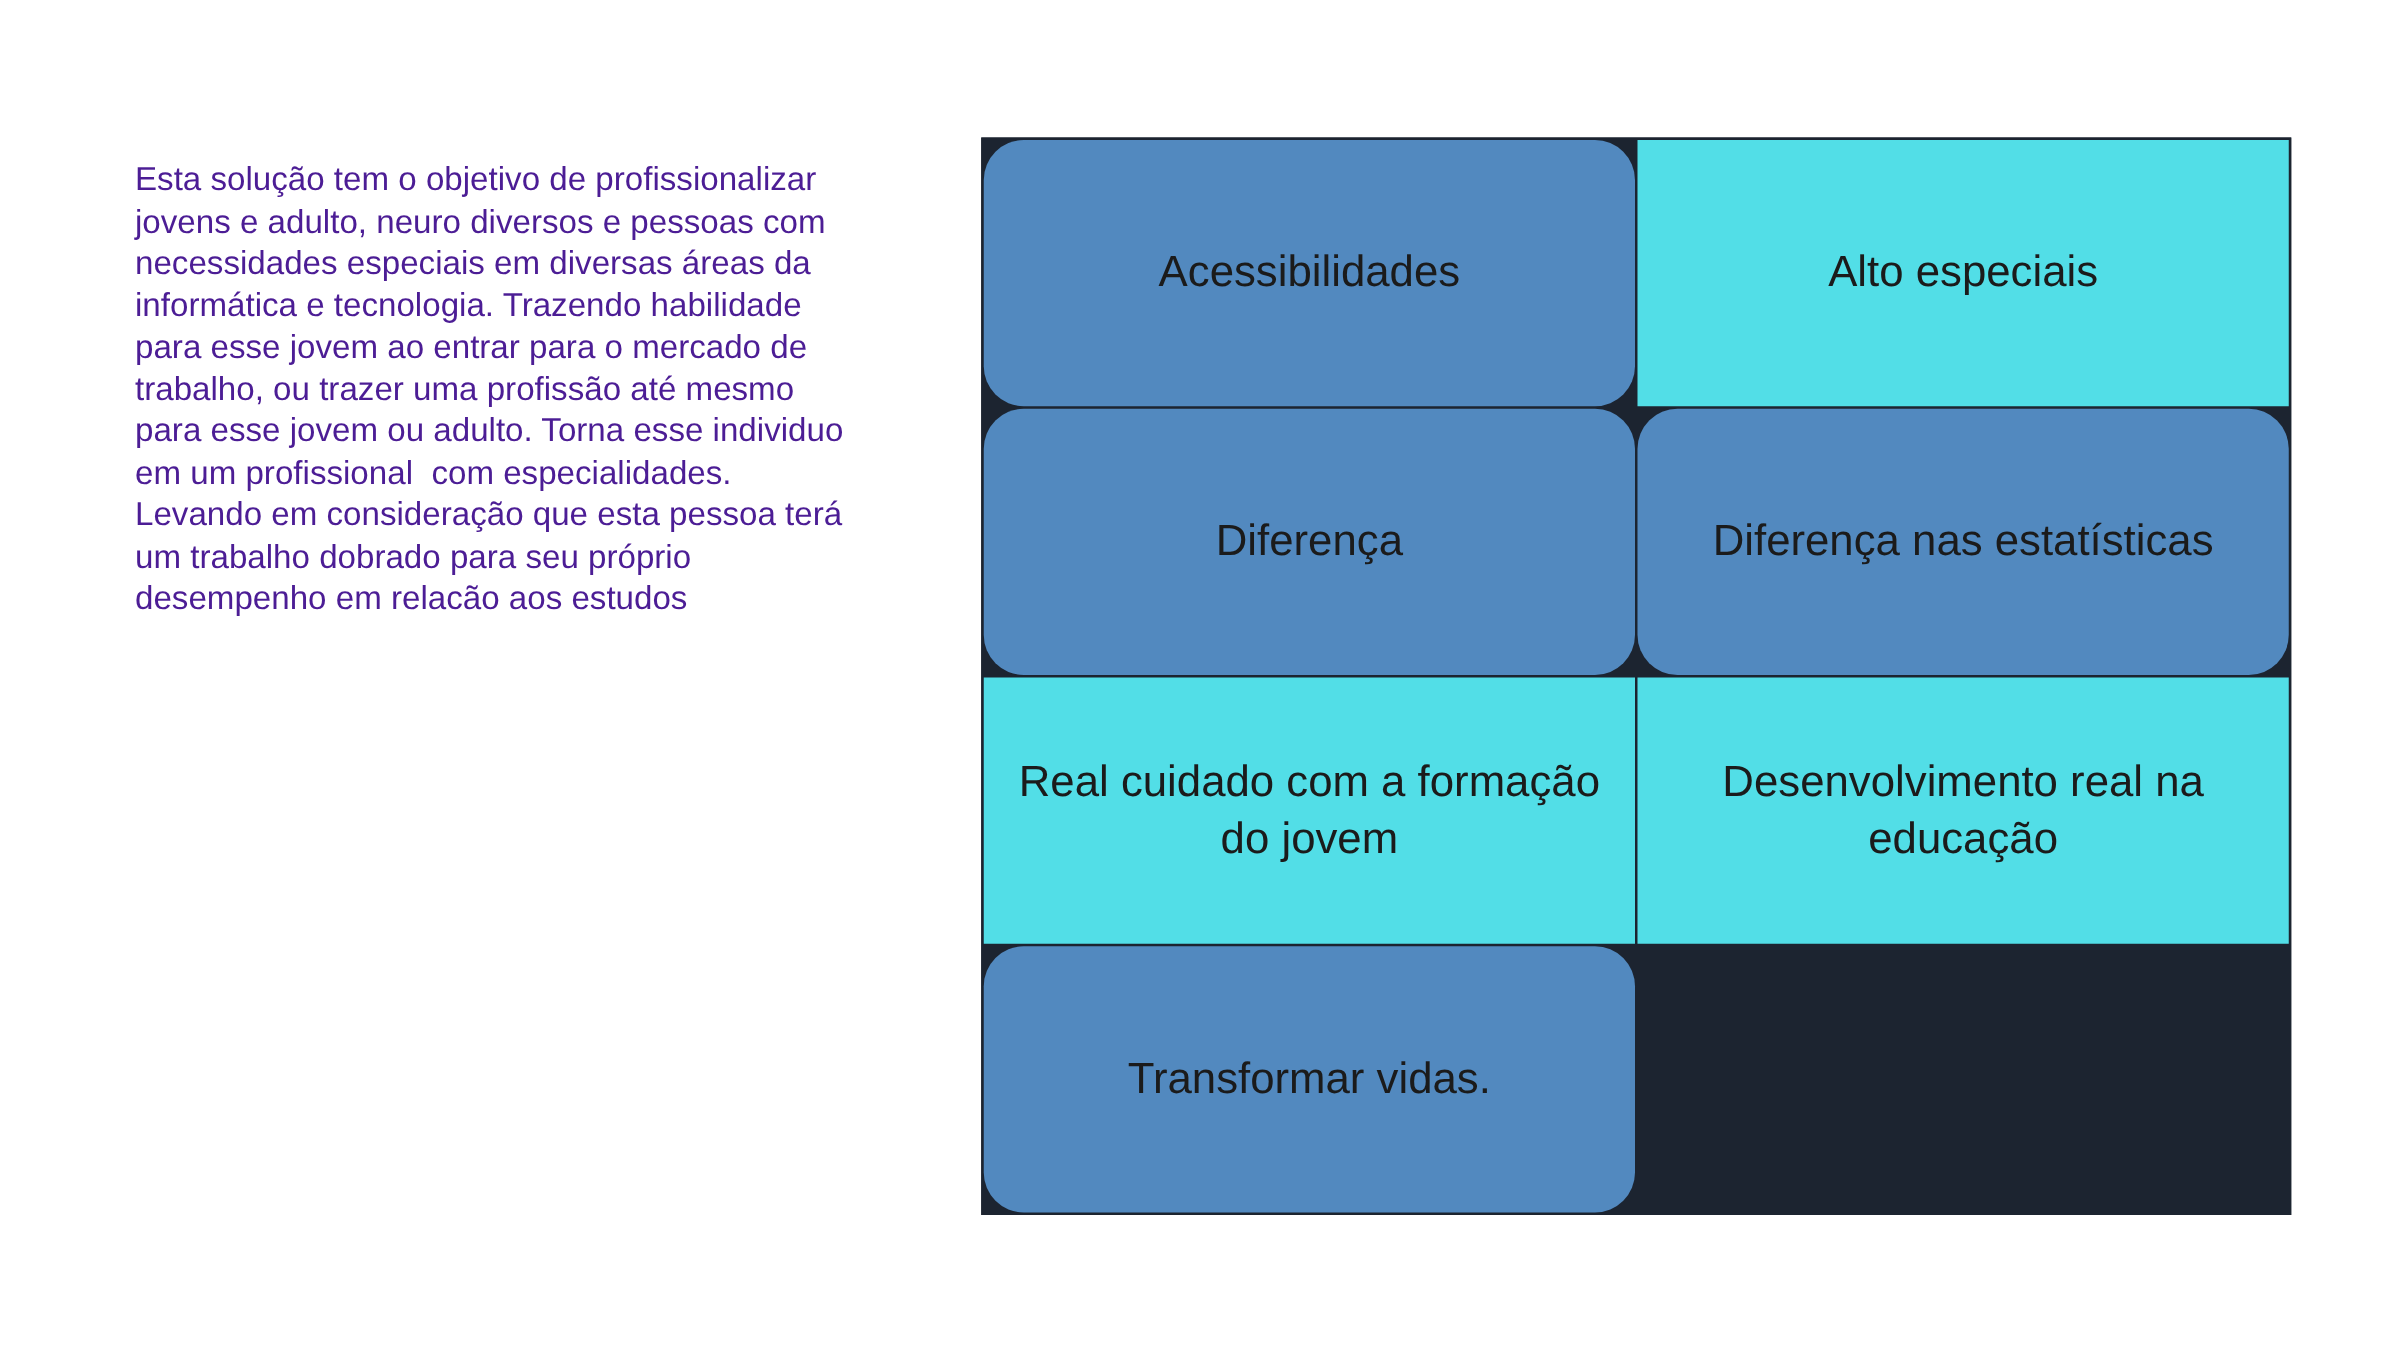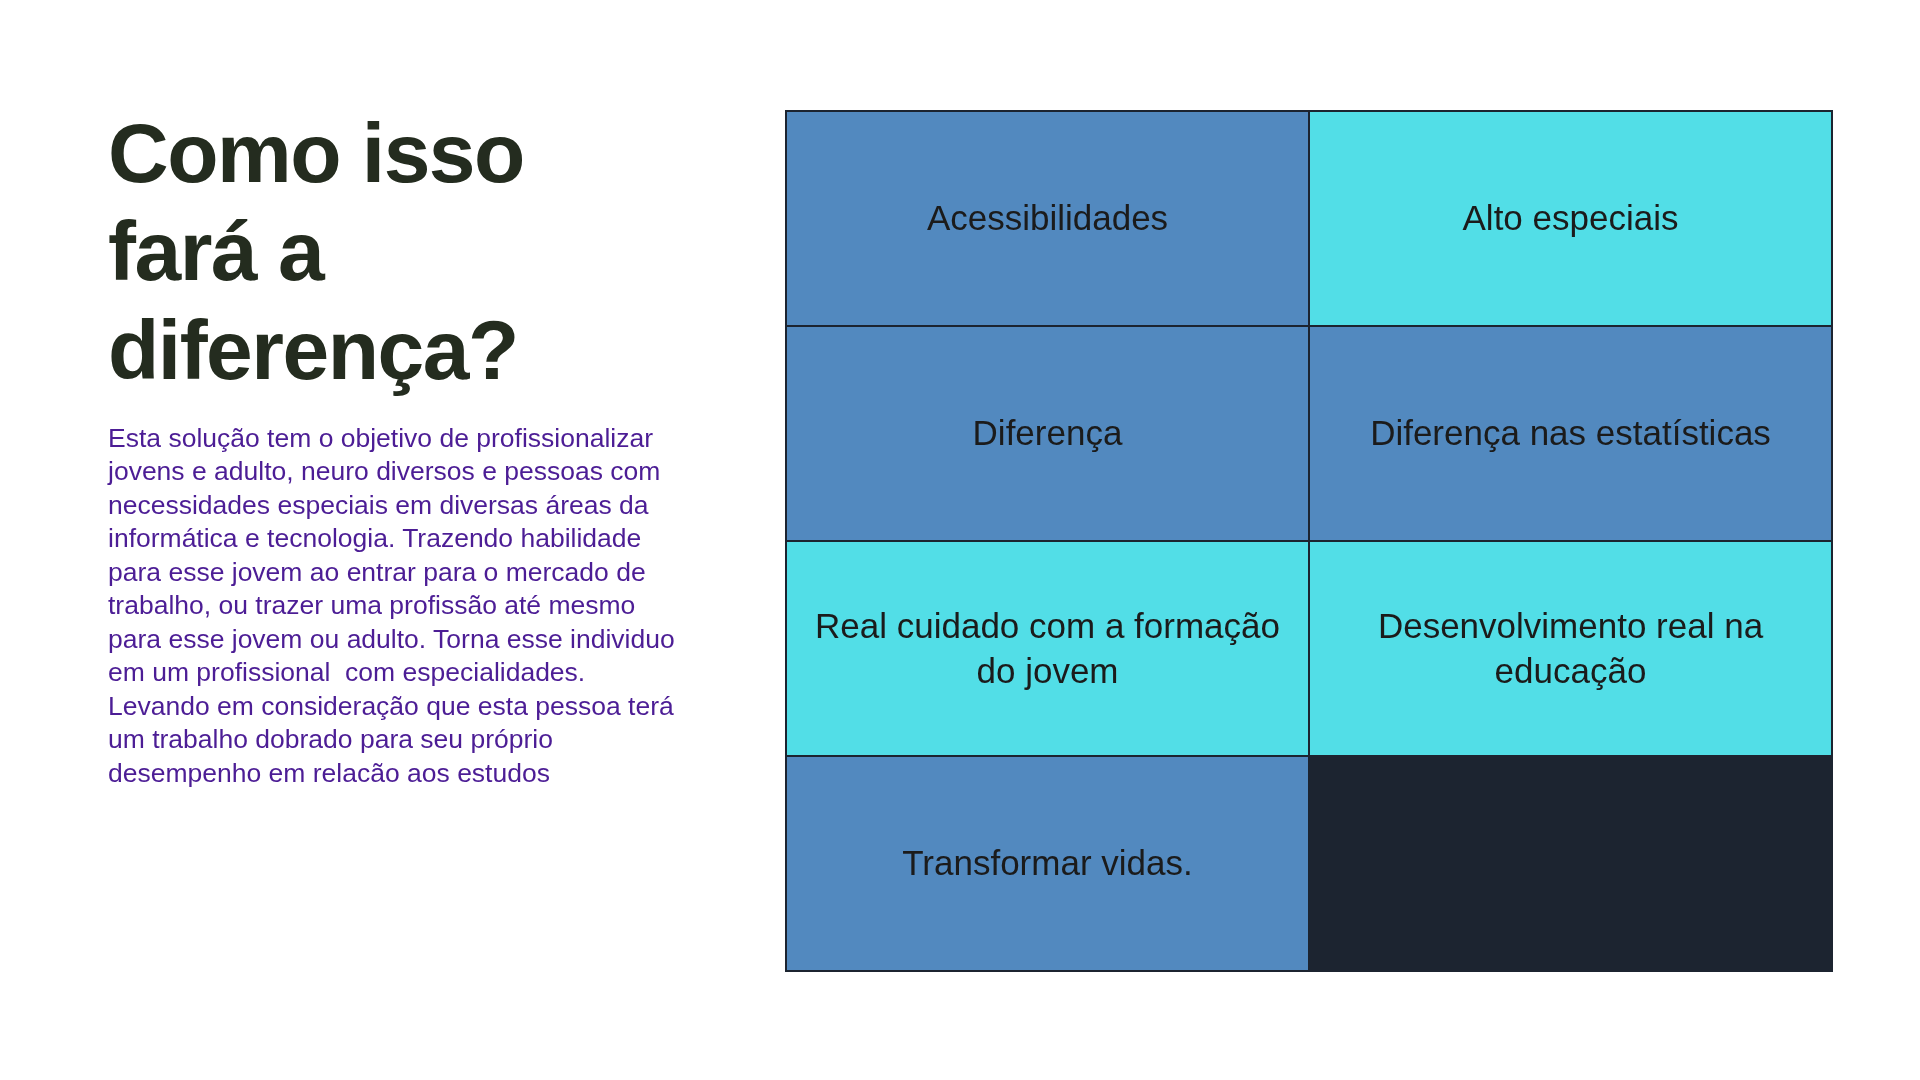--- a/index.html
+++ b/index.html
@@ -72,32 +72,31 @@
     justify-content: center;
     text-align: center;
     padding: 8px 18px;
     font-family: "Liberation Sans", sans-serif;
     font-weight: 400;
     font-size: 35px;
     line-height: 1.28;
     color: #1b1b1b;
   }
 
-  .cell.blue { background: #5289bf; }
+  .cell.blue { background: #5289bf; border-radius: 32px; }
   .cell.cyan { background: #52dee7; }
 
   .cell-label { display: block; }
 </style>
 </head>
 <body>
 
 <div class="slide">
 
   <div class="left-col">
-    <h1 class="slide-title">Como isso fará a diferença?</h1>
     <p class="slide-body">Esta solução tem o objetivo de profissionalizar jovens e adulto, neuro diversos e pessoas com necessidades especiais em diversas áreas da informática e tecnologia. Trazendo habilidade para esse jovem ao entrar para o mercado de trabalho, ou trazer uma profissão até mesmo para esse jovem ou adulto. Torna esse individuo em um profissional  com especialidades. Levando em consideração que esta pessoa terá um trabalho dobrado para seu próprio desempenho em relacão aos estudos</p>
   </div>
 
   <div class="matrix">
 
     <div class="cell blue">
       <span class="cell-label">Acessibilidades</span>
     </div>
 
 

